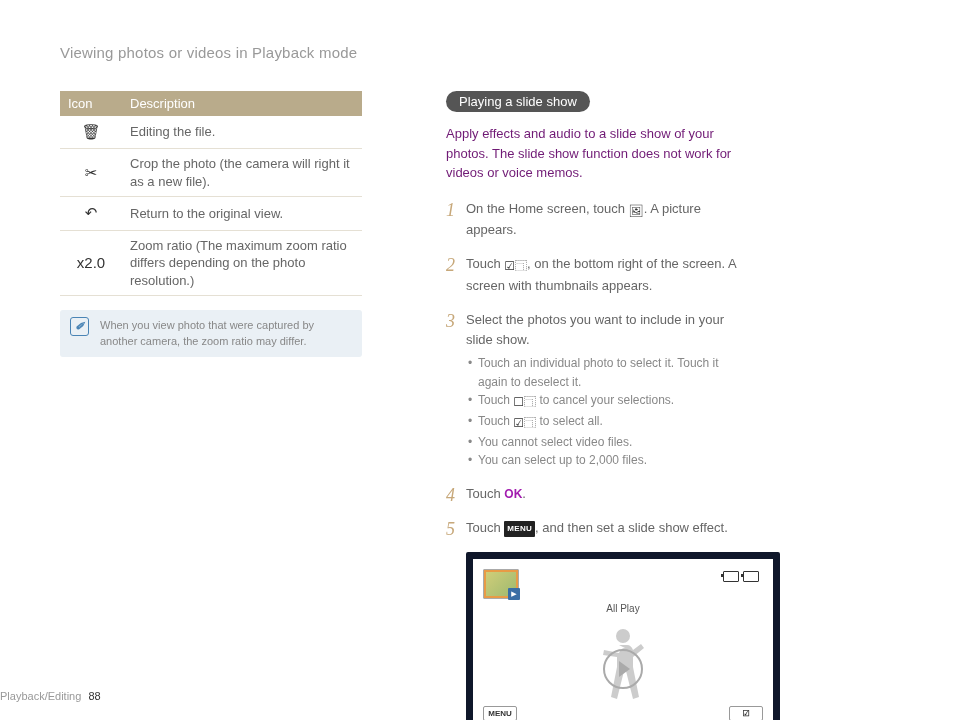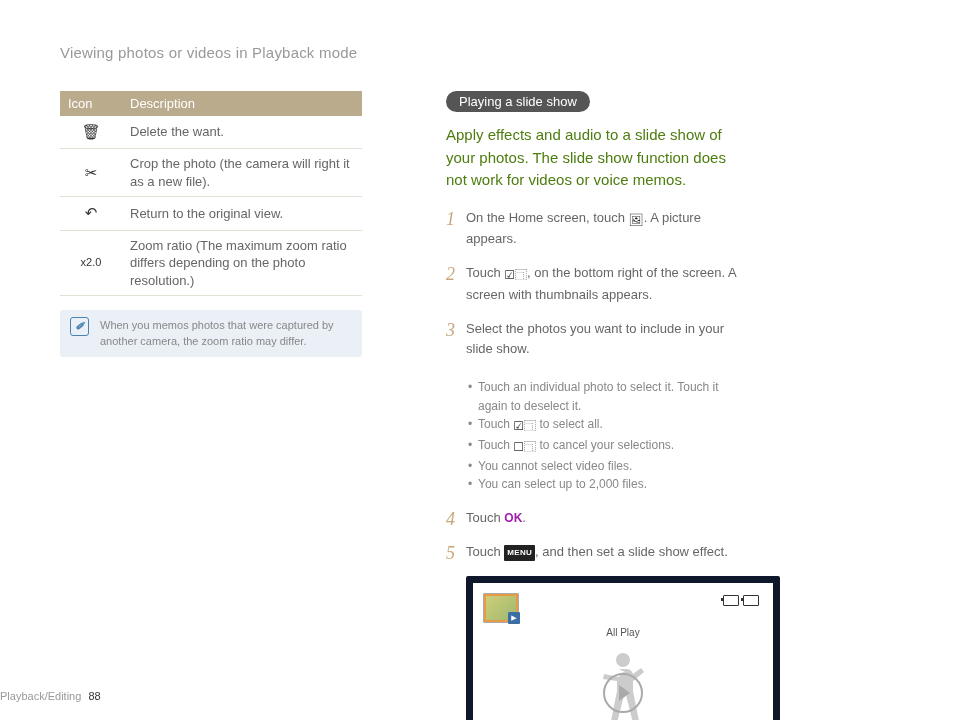--- a/index.html
+++ b/index.html
@@ -8,25 +8,25 @@
 .cols{display:flex;gap:84px}
 .col{flex:1;min-width:0}
 table.icon-tbl{border-collapse:collapse;width:100%;font-size:13px;color:#666}
 table.icon-tbl th{background:#b9ab8b;color:#fff;font-weight:400;text-align:left;padding:5px 8px;font-size:13px}
 table.icon-tbl th:first-child{width:46px}
 table.icon-tbl td{padding:6px 8px;border-bottom:1px solid #e5e0d4;vertical-align:middle;line-height:1.35}
 table.icon-tbl td.ic{text-align:center;font-size:15px;color:#333}
 .note-box{margin-top:14px;background:#eaf0f5;border-radius:3px;padding:8px 10px 8px 40px;font-size:11px;color:#888;position:relative;line-height:1.4}
 .note-box .note-glyph{position:absolute;left:10px;top:7px;width:17px;height:17px;border:1.5px solid #4a84b5;border-radius:3px;display:flex;align-items:center;justify-content:center;color:#4a84b5;font-size:11px;font-style:italic;font-weight:bold}
 .pill{display:inline-block;background:#555;color:#fff;border-radius:11px;padding:3px 13px;font-size:13px;margin-bottom:12px}
-.intro{font-size:15px;color:#4d7c0f;line-height:1.5;margin-bottom:16px}
+.intro{font-size:13px;color:#701a75;line-height:1.5;margin-bottom:16px}
 ol.steps{list-style:none;margin:0;padding:0;counter-reset:st}
 ol.steps>li{counter-increment:st;position:relative;padding-left:20px;margin-bottom:14px;font-size:13px;color:#666;line-height:1.55}
 ol.steps>li::before{content:counter(st);position:absolute;left:0;top:-2px;font-size:18px;color:#c7a87a;font-style:italic;font-family:"Times New Roman",serif;font-weight:500}
-ul.sub{list-style:none;margin:19px 0 0 0;padding:0}
+ul.sub{list-style:none;margin:4px 0 0 0;padding:0}
 ul.sub>li{position:relative;padding-left:12px;font-size:12px;color:#888;line-height:1.55}
 ul.sub>li::before{content:"•";position:absolute;left:2px;top:0;color:#888}
 .inline-ic{display:inline-block;vertical-align:-2px;font-size:12px;color:#333}
 .ok{font-weight:bold;font-family:Arial,sans-serif;color:#a21caf;font-size:12px}
 .menu-chip{display:inline-block;background:#222;color:#fff;font-size:8px;font-weight:bold;padding:1.5px 3px;border-radius:1px;vertical-align:1px;letter-spacing:.3px}
 .screen{margin-top:10px;width:300px;height:170px;border:7px solid #0f172a;border-radius:2px;position:relative;background:#fff;margin-left:20px}
 .screen .thumb{position:absolute;top:10px;left:10px;width:34px;height:28px;border:1px solid #aaa;border-radius:1px;background:linear-gradient(135deg,#d4cf79,#9ab86f);box-shadow:inset 0 0 0 2px #e89b46}
 .screen .thumb::after{content:"▶";position:absolute;right:-2px;bottom:-2px;width:12px;height:12px;background:#3a6ea5;color:#fff;font-size:7px;display:flex;align-items:center;justify-content:center;border-radius:1px}
 .screen .status{position:absolute;top:12px;right:14px;font-size:10px;color:#333;display:flex;gap:4px}
 .screen .status span{display:inline-block;width:14px;height:9px;border:1.3px solid #333;border-radius:1px;position:relative}
@@ -50,53 +50,53 @@
       <table class="icon-tbl">
         <thead>
             <tr>
           <th>Icon</th>
           <th>Description</th>
         </tr>
           </thead>
         <tbody>
           <tr>
               <td class="ic">🗑</td>
-              <td>Delete the want.</td>
+              <td>Editing the file.</td>
             </tr>
           <tr>
               <td class="ic">✂</td>
               <td>Crop the photo (the camera will right it as a new file).</td>
             </tr>
           <tr>
               <td class="ic">↶</td>
               <td>Return to the original view.</td>
             </tr>
           <tr>
-              <td class="ic" style="font-size:11px">x2.0</td>
+              <td class="ic" style="font-size:15px">x2.0</td>
               <td>Zoom ratio (The maximum zoom ratio differs depending on the photo resolution.)</td>
             </tr>
         </tbody>
       </table>
       <div class="note-box">
         <span class="note-glyph">✐</span>
-        <span>When you memos photos that were captured by another camera, the zoom ratio may differ.</span>
+        <span>When you view photo that were captured by another camera, the zoom ratio may differ.</span>
       </div>
     </div>
 
     <div class="col">
       <div class="pill">Playing a slide show</div>
       <div class="intro">Apply effects and audio to a slide show of your photos. The slide show function does not work for videos or voice memos.</div>
       <ol class="steps">
         <li><span>On the Home screen, touch </span><span class="inline-ic">🖼</span><span>. A picture appears.</span></li>
         <li><span>Touch </span><span class="inline-ic">☑⿹</span><span>, on the bottom right of the screen. A screen with thumbnails appears.</span></li>
         <li><span>Select the photos you want to include in your slide show.</span>
           <ul class="sub">
             <li>Touch an individual photo to select it. Touch it again to deselect it.</li>
+            <li><span>Touch </span><span class="inline-ic">☐⿹</span><span> to cancel your selections.</span></li>
             <li><span>Touch </span><span class="inline-ic">☑⿹</span><span> to select all.</span></li>
-            <li><span>Touch </span><span class="inline-ic">☐⿹</span><span> to cancel your selections.</span></li>
             <li>You cannot select video files.</li>
             <li>You can select up to 2,000 files.</li>
           </ul>
         </li>
         <li><span>Touch </span><span class="ok">OK</span><span>.</span></li>
         <li><span>Touch </span><span class="menu-chip">MENU</span><span>, and then set a slide show effect.</span></li>
       </ol>
 
       <div class="screen">
         <div class="thumb"></div>

